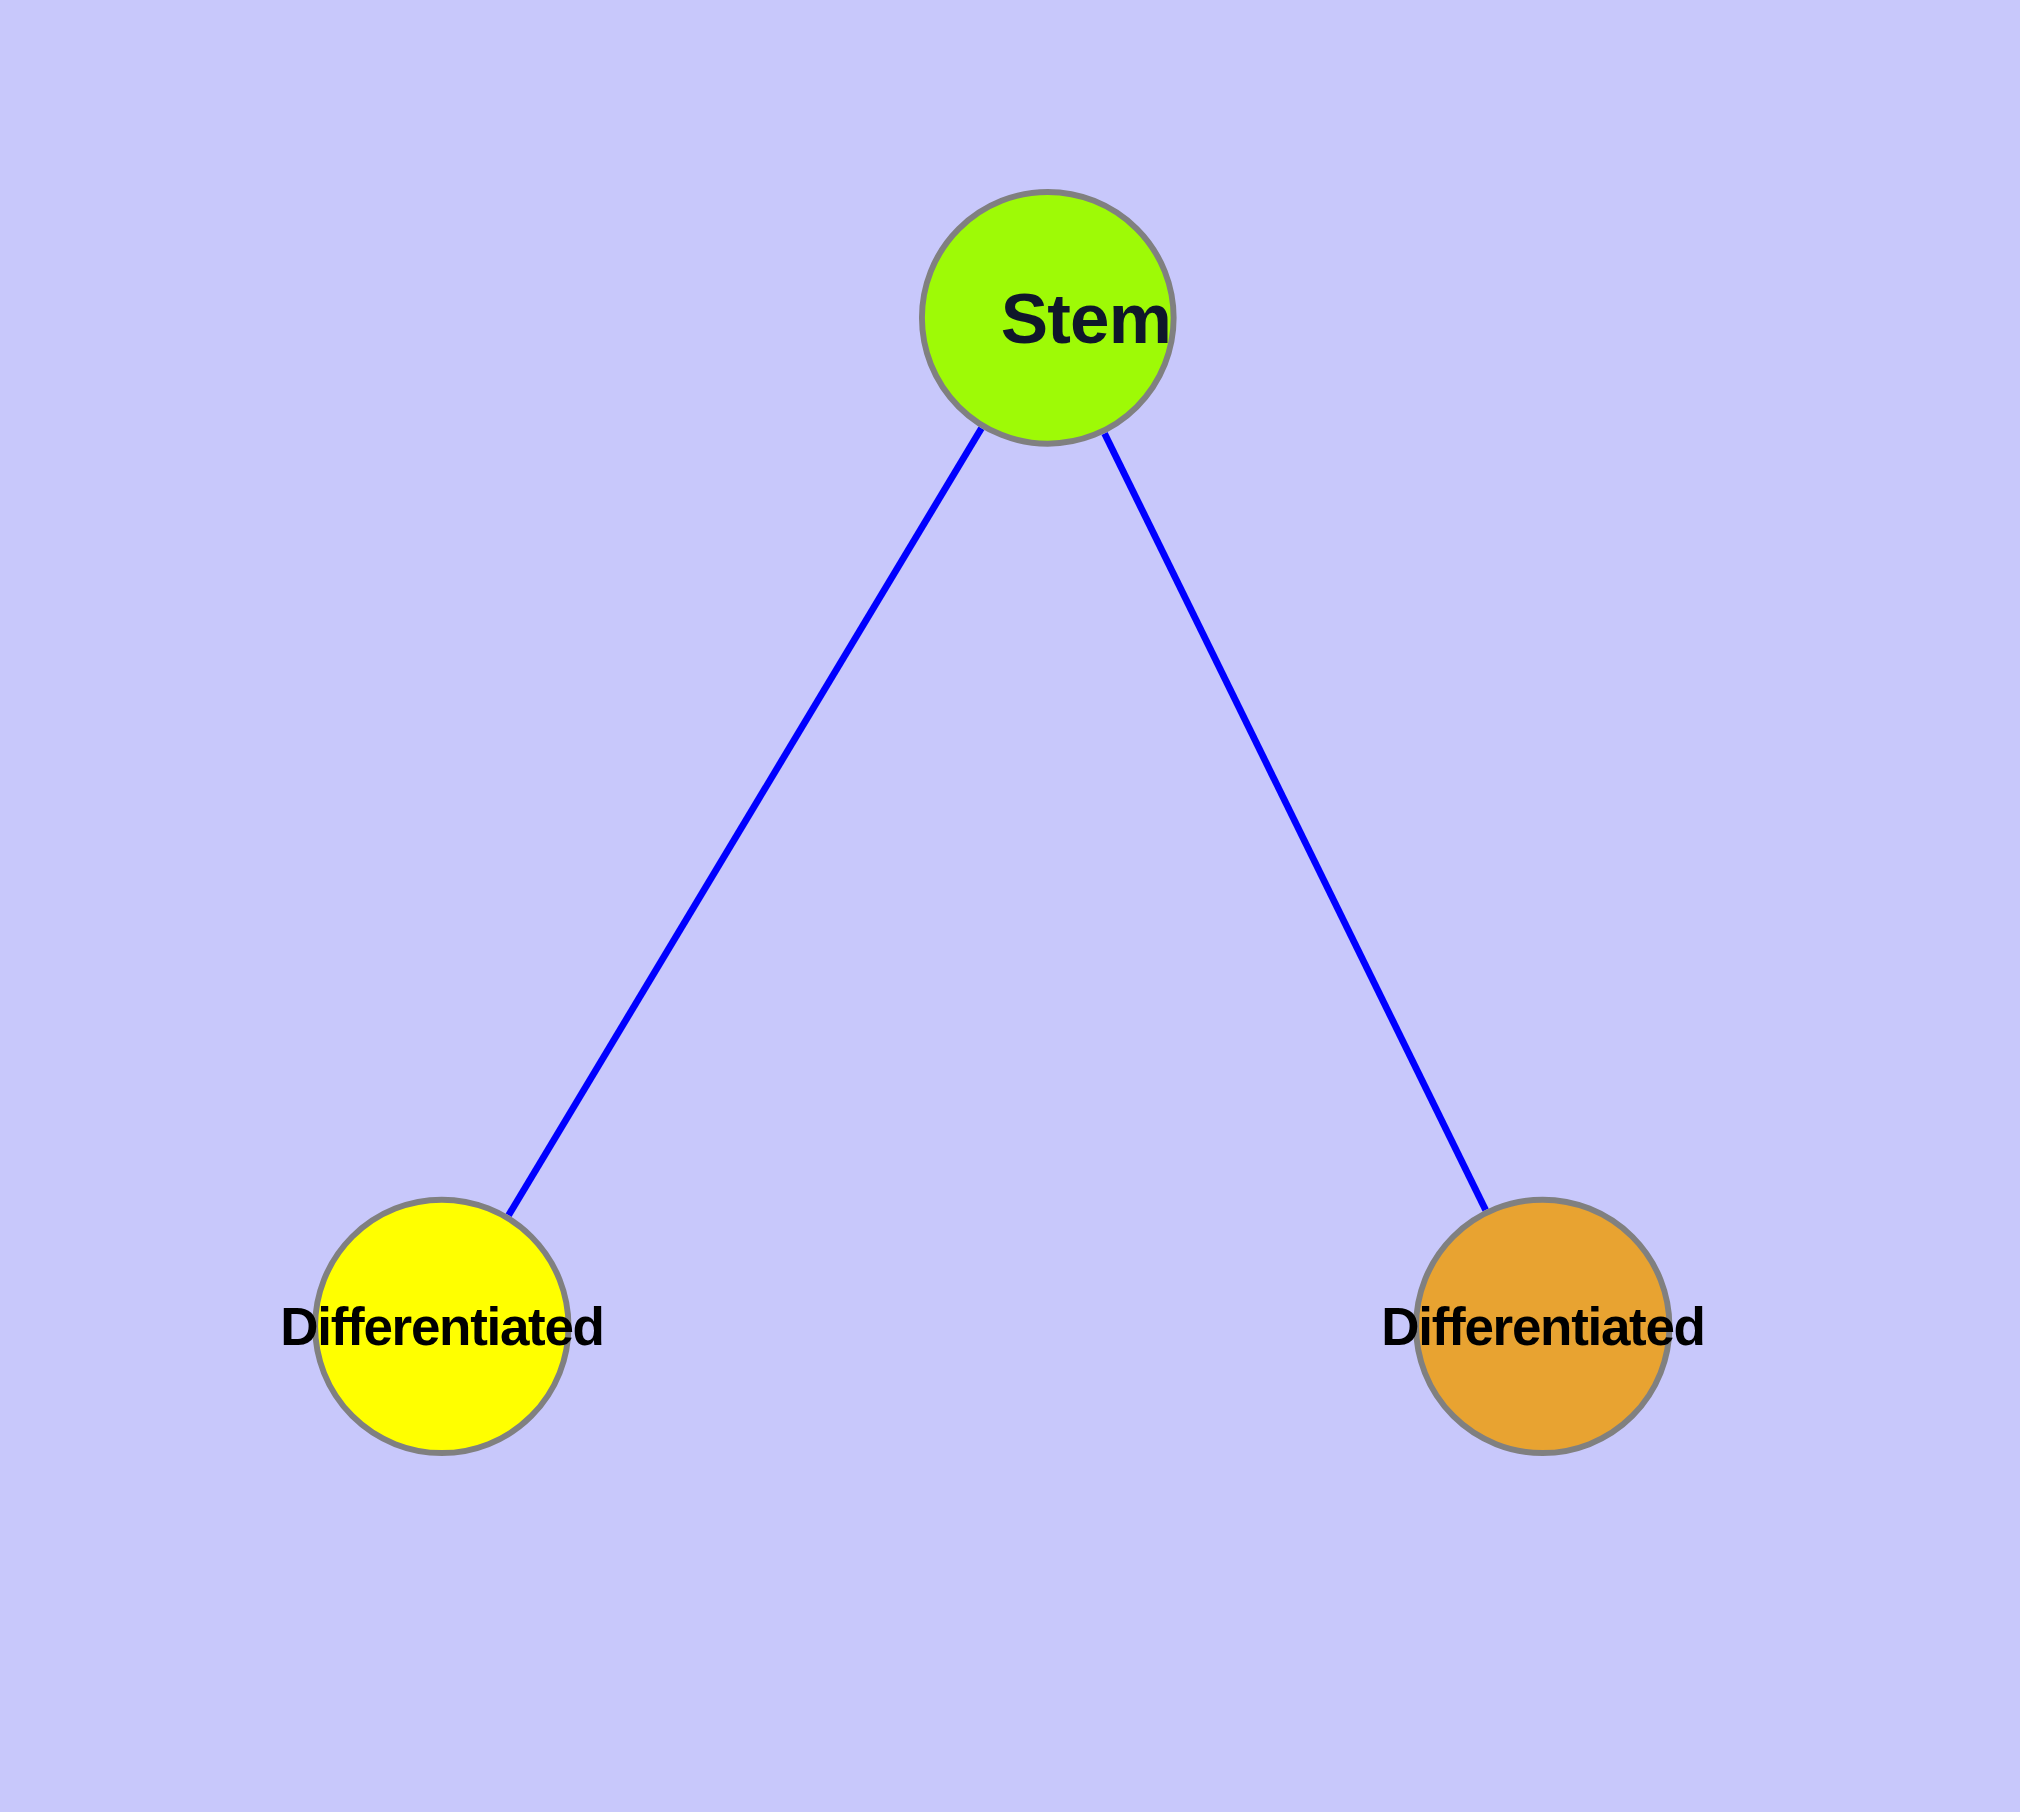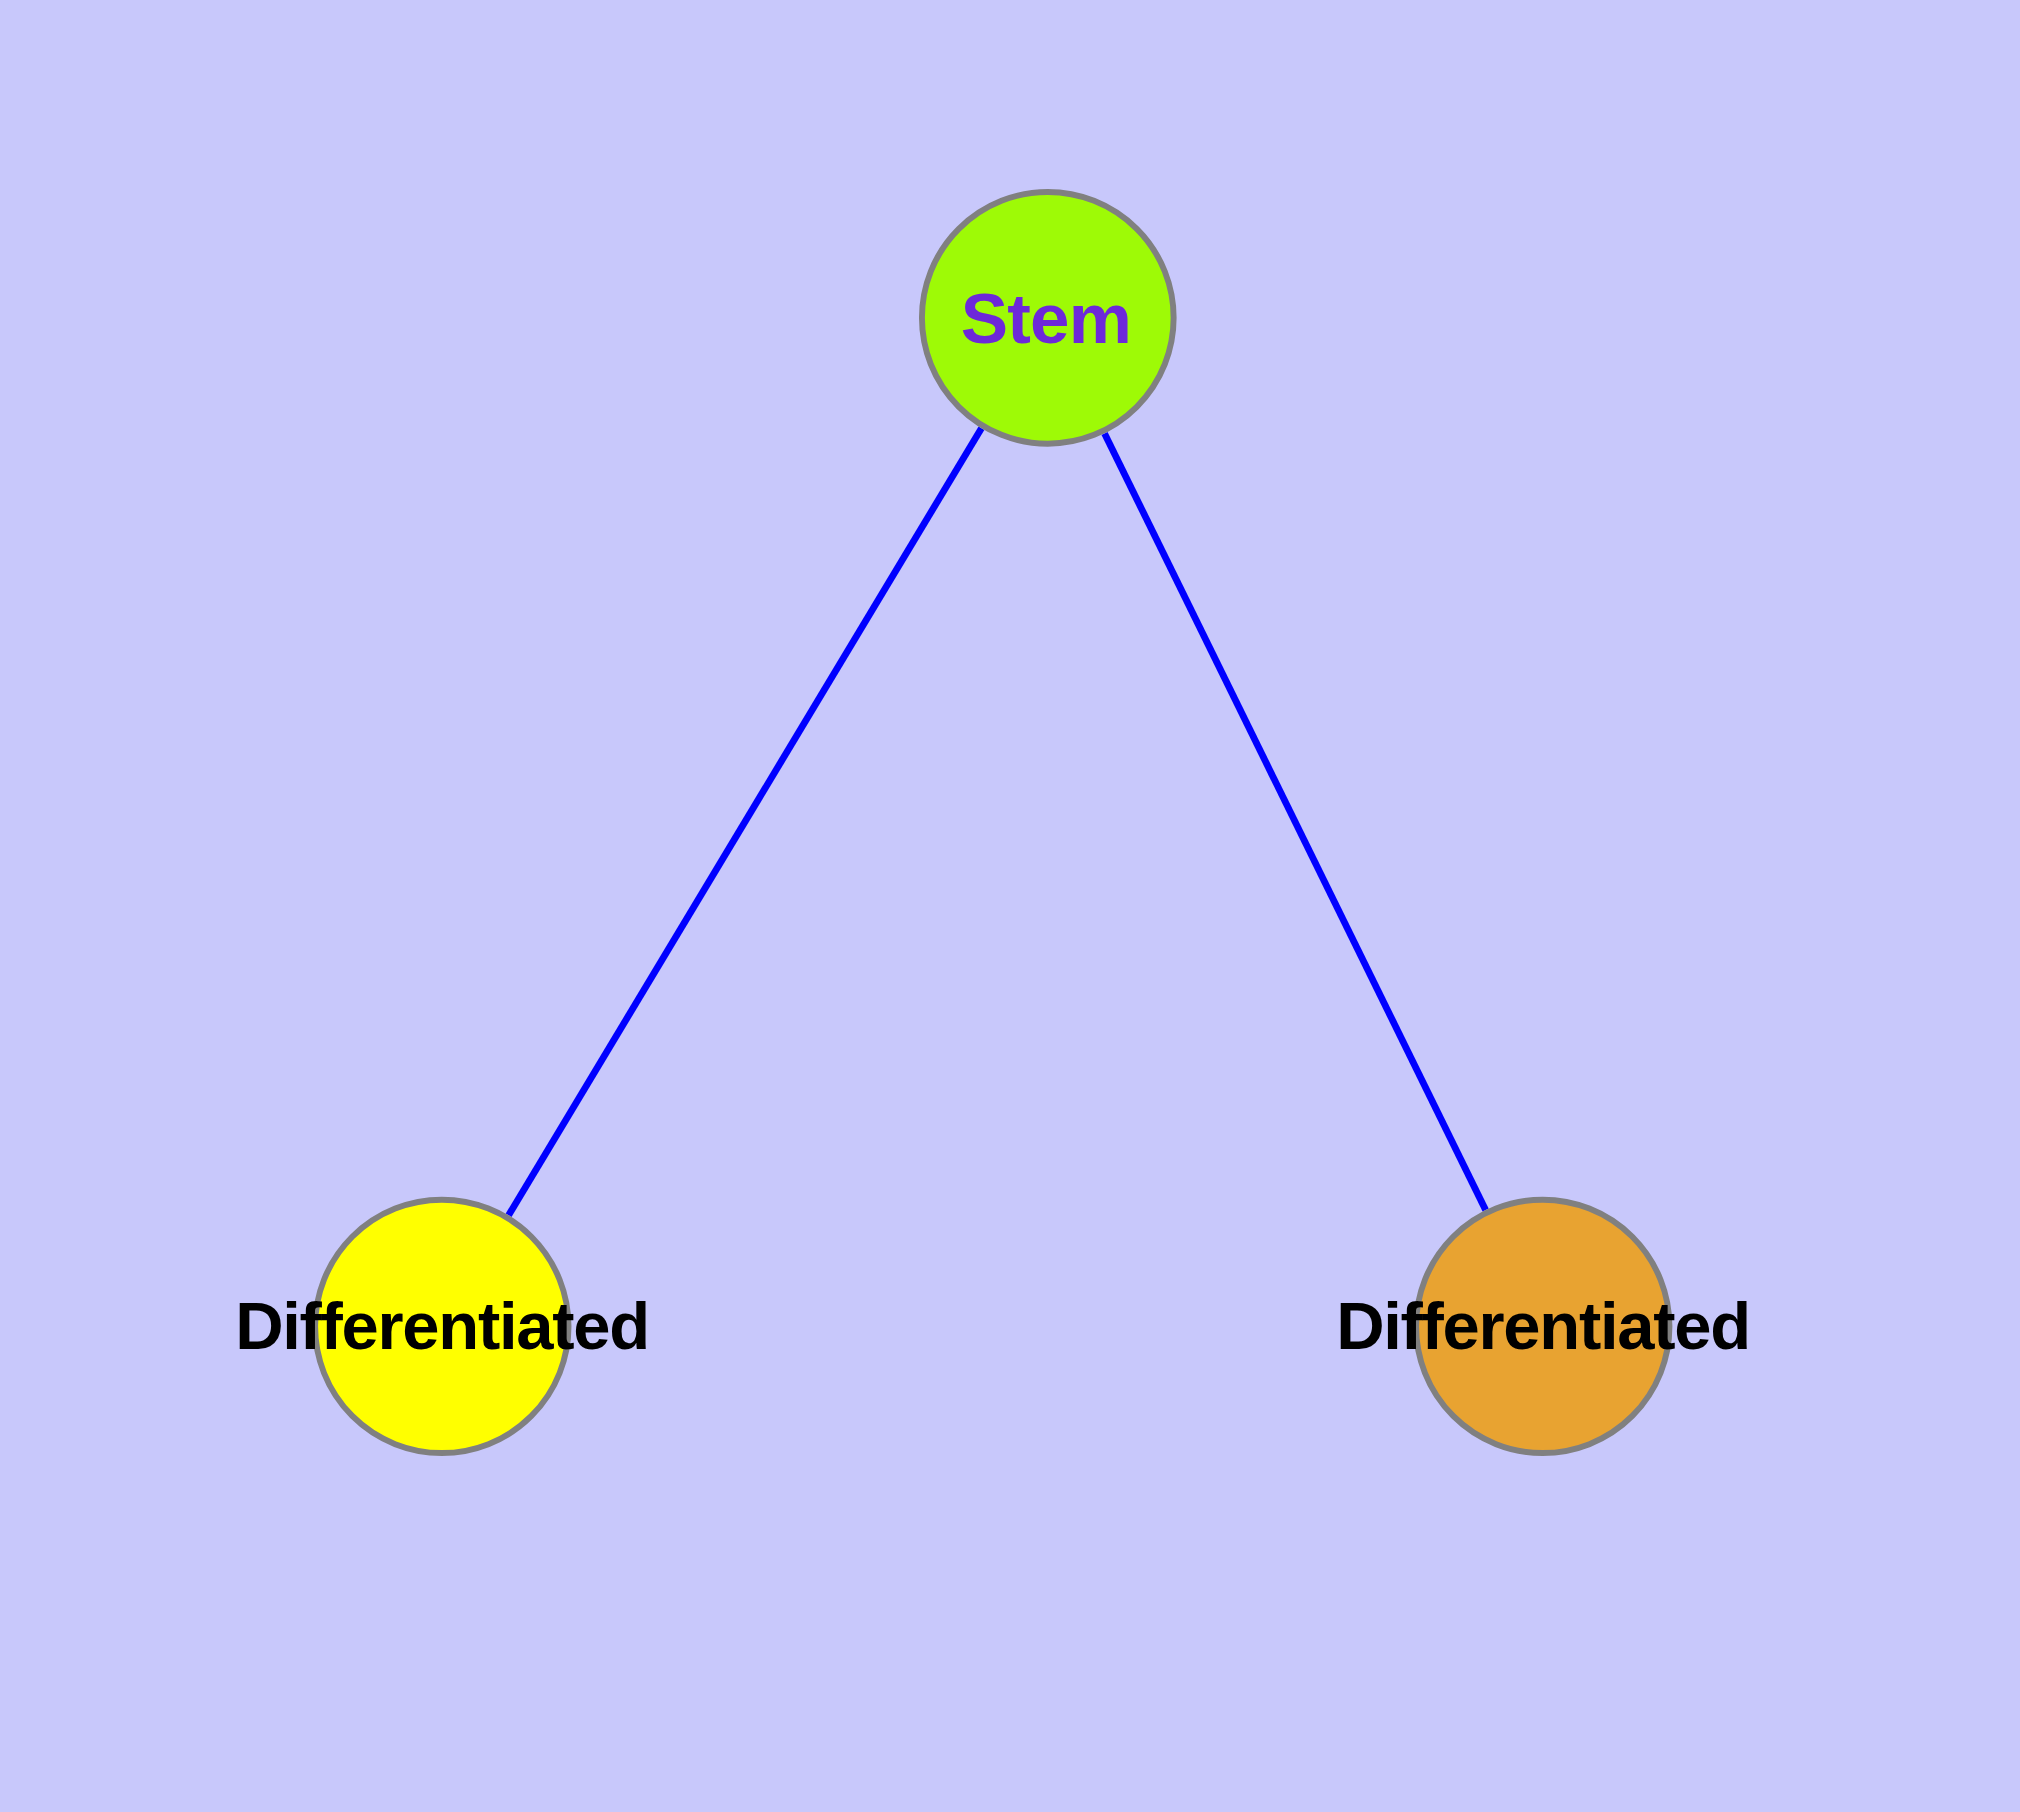--- a/index.html
+++ b/index.html
@@ -35,21 +35,21 @@
     line-height: 1.12;
     white-space: pre;
     pointer-events: none;
     -webkit-font-smoothing: antialiased;
   }
   .node-label.root {
     font-size: 71px;
     letter-spacing: -0.8px;
   }
   .node-label.leaf {
-    font-size: 67px;
+    font-size: 53px;
     letter-spacing: -1.3px;
   }
 </style>
 </head>
 <body>
 
 <div id="stage" style="width: 2021px; height: 1812px;">
 
   <div id="canvas-bg" style="background: rgb(200, 200, 251);"></div>
 
@@ -60,21 +60,21 @@
       <line x1="1302.9655245635654" y1="511.4537229976761" x2="1752.5939127748322" y2="1427.6485551404971" stroke="#0000ff" stroke-width="8" stroke-linecap="butt"></line>
     </g>
 
     <g>
       <circle cx="1236" cy="375" r="148.5" fill="#9efa06" stroke="#808080" stroke-width="7"></circle>
       <circle cx="521" cy="1565" r="149.5" fill="#ffff00" stroke="#808080" stroke-width="7"></circle>
       <circle cx="1820" cy="1565" r="149.5" fill="#e8a331" stroke="#808080" stroke-width="7"></circle>
     </g>
   </svg>
 
-  <div class="node-label root" style="left: 1008px; top: 318px; transform: translate(-50%, -50%); color: #6d28d9;">
+  <div class="node-label root" style="left: 1048px; top: 318px; transform: translate(-50%, -50%); color: #0f172a;">
     <span>Stem</span>
   </div>
 
   <div class="node-label leaf" style="left: 442px; top: 1326px; transform: translate(-50%, -50%); color: rgb(0, 0, 0);">
     <div>Differentiated</div>
   </div>
 
   <div class="node-label leaf" style="left: 1543px; top: 1326px; transform: translate(-50%, -50%); color: rgb(0, 0, 0);">
     <div>Differentiated</div>
   </div>

